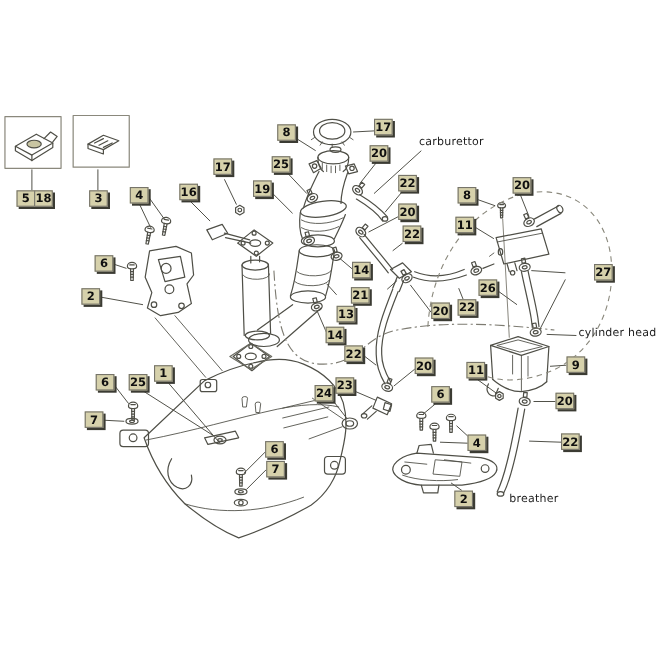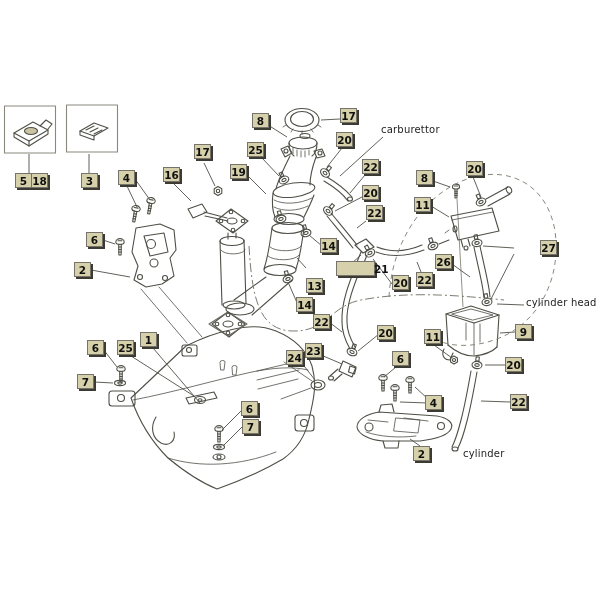--- a/index.html
+++ b/index.html
@@ -303,21 +303,21 @@
       <div class="part-label" style="left: 362px; top: 159px;">22</div>
       <div class="part-label" style="left: 362px; top: 185px;">20</div>
       <div class="part-label" style="left: 366px; top: 205px;">22</div>
       <div class="part-label" style="left: 466px; top: 161px;">20</div>
       <div class="part-label" style="left: 416px; top: 170px;">8</div>
       <div class="part-label" style="left: 414px; top: 197px;">11</div>
       <div class="part-label" style="left: 540px; top: 240px;">27</div>
       <div class="part-label" style="left: 435px; top: 254px;">26</div>
       <div class="part-label" style="left: 320px; top: 238px;">14</div>
       <div class="part-label" style="left: 306px; top: 262px; margin-top: 16px;">13</div>
-      <div class="part-label" style="left: 336px; top: 261px; padding-left: 37px;">21</div>
+      <div class="part-label" style="left: 319px; top: 261px;">21</div>
       <div class="part-label" style="left: 392px; top: 275px;">20</div>
       <div class="part-label" style="left: 416px; top: 272px;">22</div>
       <div class="part-label" style="left: 296px; top: 297px;">14</div>
       <div class="part-label" style="left: 313px; top: 314px;">22</div>
       <div class="part-label" style="left: 377px; top: 325px;">20</div>
       <div class="part-label" style="left: 424px; top: 329px; text-align: right;">11</div>
       <div class="part-label" style="left: 515px; top: 324px;">9</div>
       <div class="part-label" style="left: 505px; top: 357px;">20</div>
       <div class="part-label" style="left: 510px; top: 394px;">22</div>
       <div class="part-label" style="left: 305px; top: 343px;">23</div>
@@ -326,15 +326,15 @@
       <div class="part-label" style="left: 425px; top: 395px;">4</div>
       <div class="part-label" style="left: 413px; top: 446px;">2</div>
       <div class="part-label" style="left: 140px; top: 332px;">1</div>
       <div class="part-label" style="left: 117px; top: 340px;">25</div>
       <div class="part-label" style="left: 87px; top: 340px;">6</div>
       <div class="part-label" style="left: 77px; top: 374px;">7</div>
       <div class="part-label" style="left: 241px; top: 401px;">6</div>
       <div class="part-label" style="left: 242px; top: 419px;">7</div>
       <div class="annotation" style="left: 381px; top: 124px; text-align: center;">carburettor</div>
       <div class="annotation" style="left: 526px; top: 297px;">cylinder head</div>
-      <div class="annotation" style="left: 463px; top: 448px;">cylinder</div>
+      <div class="annotation" style="left: 463px; top: 448px;">breather</div>
     </div>
 </div>
 
 </body></html>

